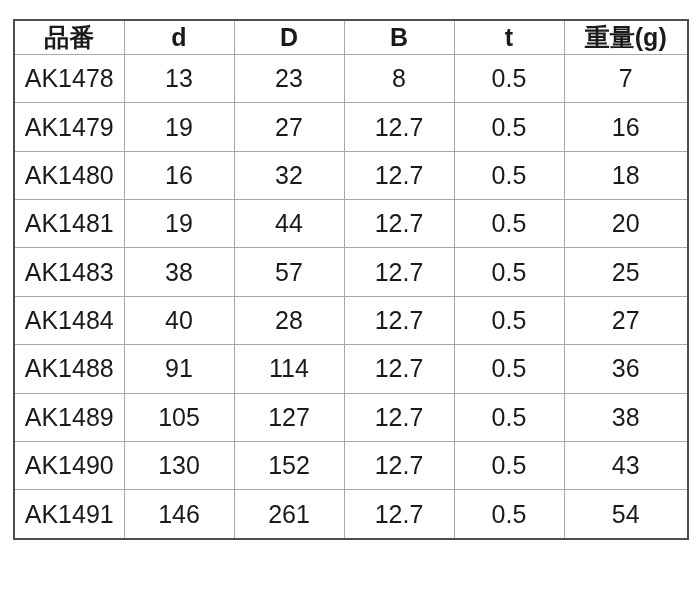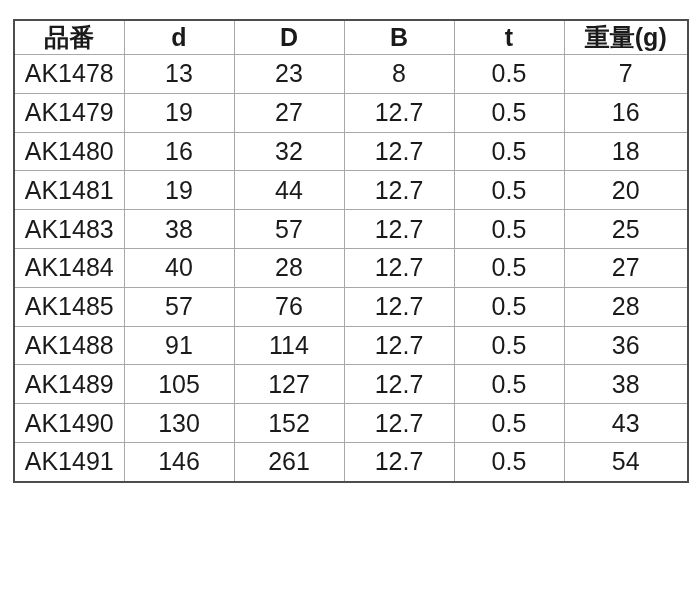--- a/index.html
+++ b/index.html
@@ -14,21 +14,21 @@
   }
   .table-wrap {
     position: absolute;
     left: 13px;
     top: 19px;
   }
   table.spec-table {
     border-collapse: collapse;
     table-layout: fixed;
     width: 674px;
-    height: 464px;
+    height: 521px;
     background: #ffffff;
     border: 2px solid #4d4d4d;
   }
   table.spec-table th,
   table.spec-table td {
     border: 1px solid #a8a8a8;
     text-align: center;
     vertical-align: middle;
     font-size: 25px;
     font-weight: 400;
@@ -112,28 +112,20 @@
         </tr>
         <tr>
           <td>AK1484</td>
           <td>40</td>
           <td>28</td>
           <td>12.7</td>
           <td>0.5</td>
           <td>27</td>
         </tr>
         <tr>
-          <td>AK1485</td>
-          <td>57</td>
-          <td>76</td>
-          <td>12.7</td>
-          <td>0.5</td>
-          <td>28</td>
-        </tr>
-        <tr>
           <td>AK1488</td>
           <td>91</td>
           <td>114</td>
           <td>12.7</td>
           <td>0.5</td>
           <td>36</td>
         </tr>
         <tr>
           <td>AK1489</td>
           <td>105</td>

